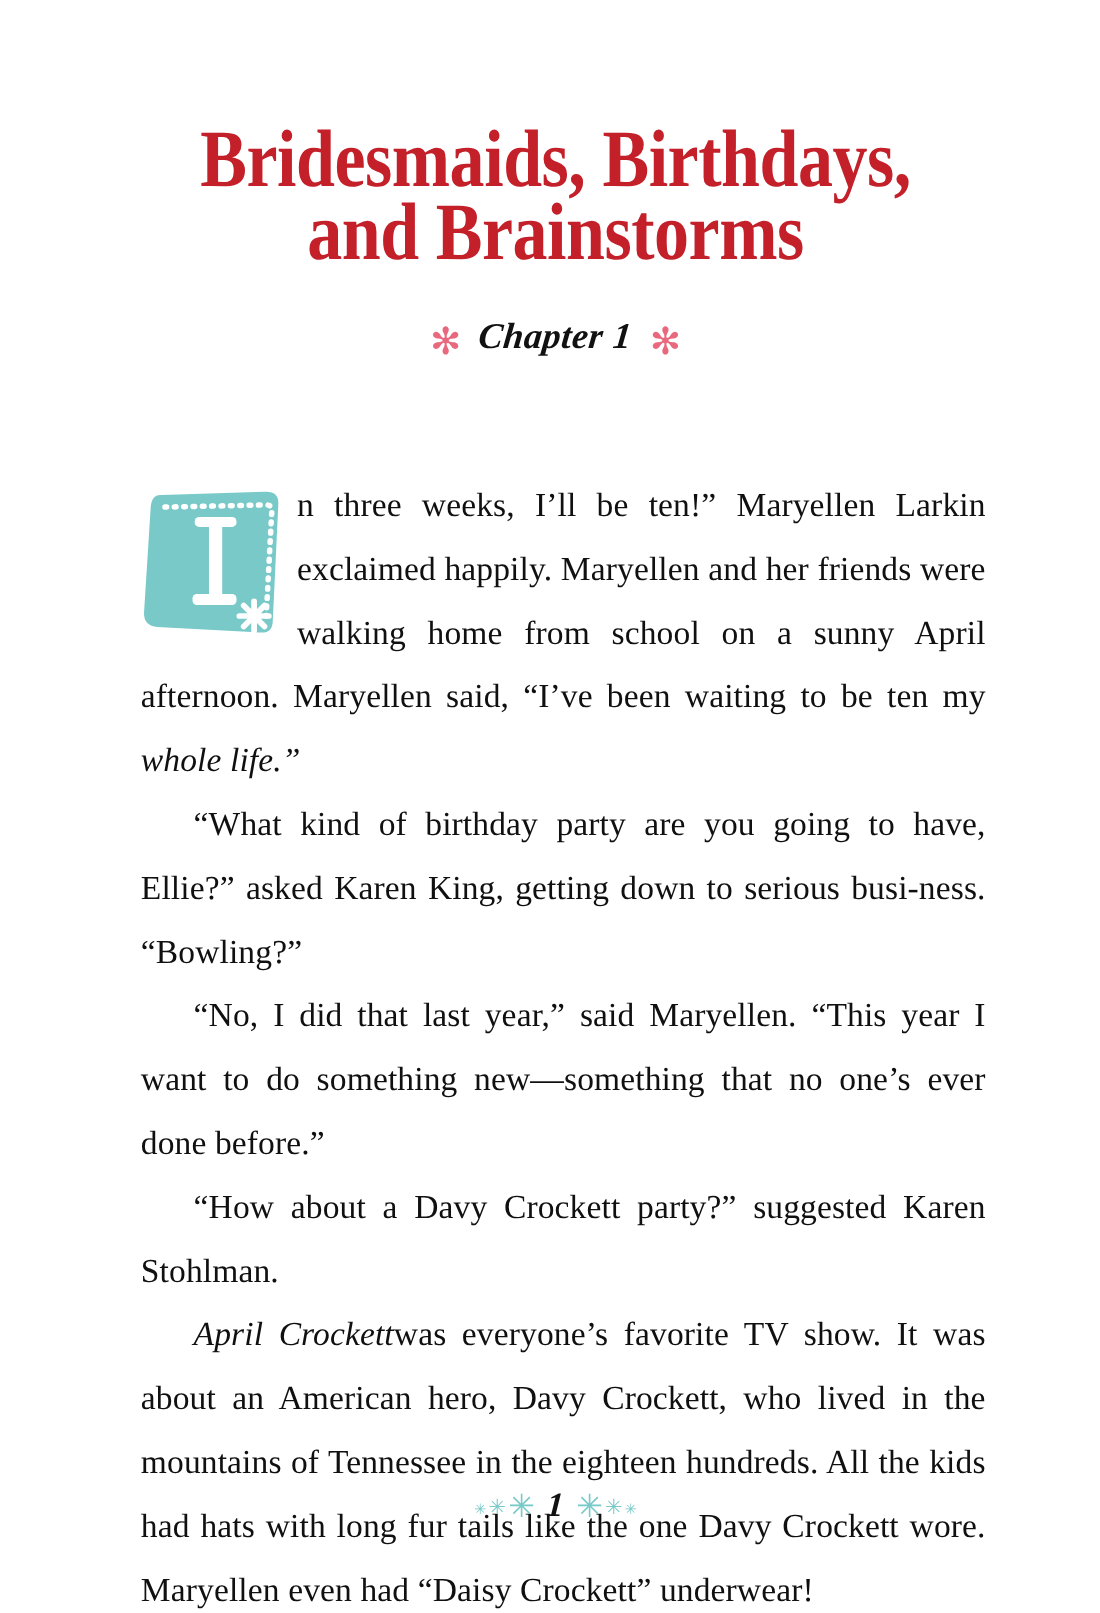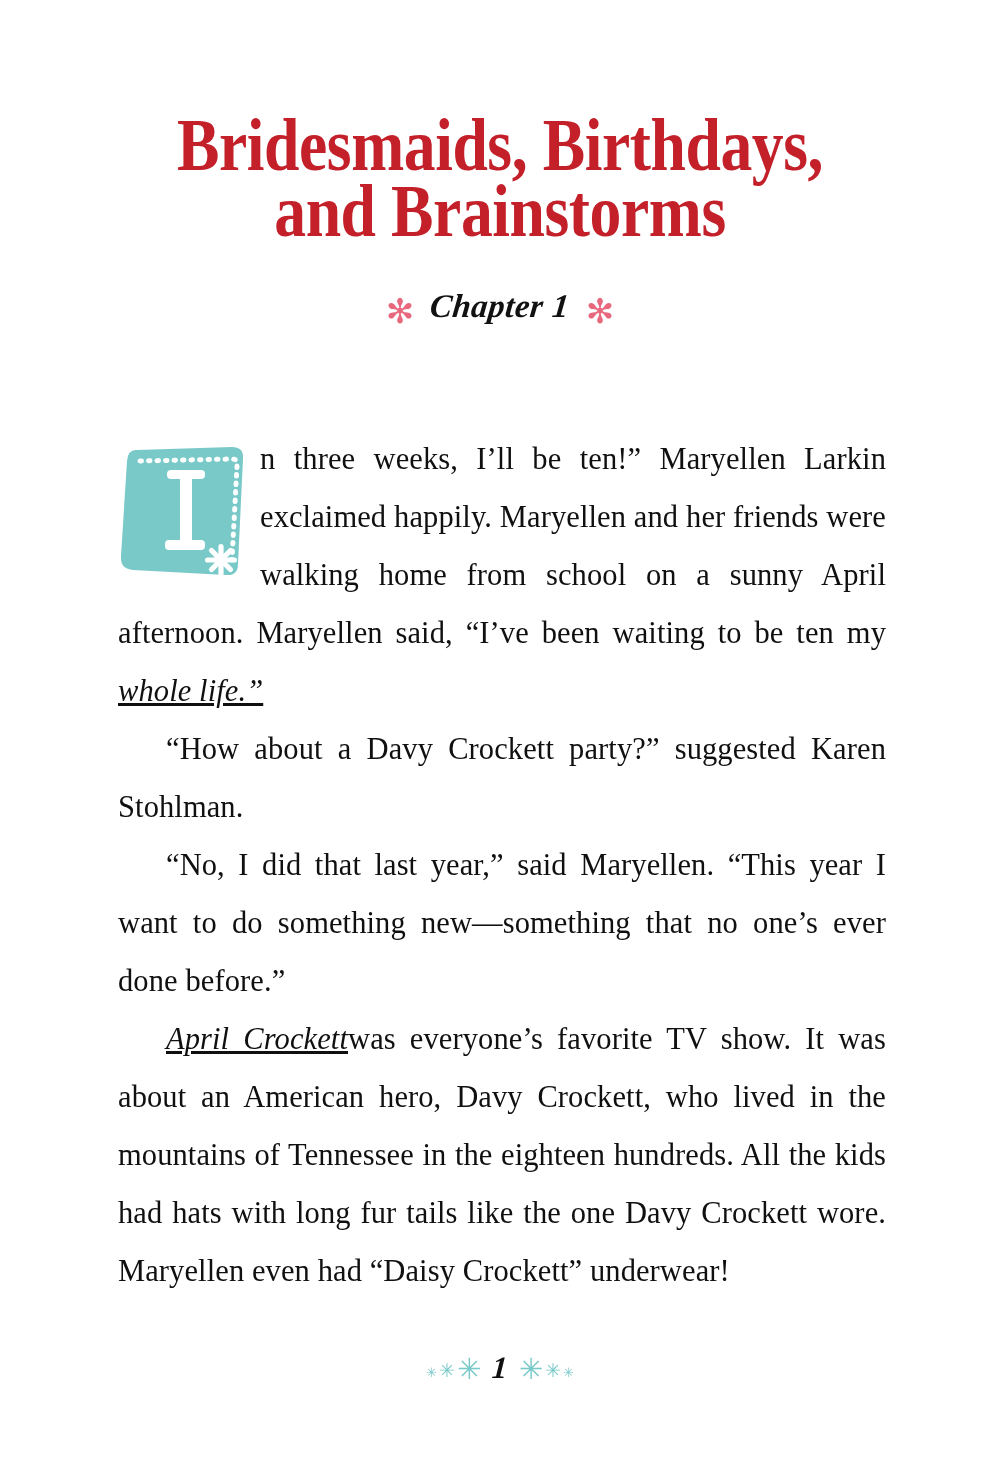--- a/index.html
+++ b/index.html
@@ -14,20 +14,21 @@
     overflow: hidden;
     font-family: "Liberation Serif", "DejaVu Serif", serif;
     color: #111111;
     -webkit-font-smoothing: antialiased;
   }
 
   .page {
     position: absolute;
     inset: 0;
     background: #ffffff;
+    margin-left: 10px;
   }
 
   
   .chapter-title {
     position: absolute;
     left: 0;
     right: 0;
     top: 112px;
     text-align: center;
     color: #C4202A;
@@ -84,21 +85,21 @@
     line-height: 58px;
     text-align: justify;
     text-justify: inter-word;
     margin: 0;
     color: #101010;
     letter-spacing: 0.1px;
     hyphens: manual;
   }
   .para.indent { text-indent: 48px; }
   .para.first  { text-indent: 0; }
-  .para em { font-style: italic; text-decoration: underline; }
+  .para em { font-style: italic; }
 
   
   .dropcap-wrap {
     float: left;
     width: 142px;
     height: 150px;
     margin: 2px 8px 0 -8px;
     position: relative;
     shape-outside: margin-box;
   }
@@ -173,24 +174,25 @@
           <rect x="-16" y="-2.6" width="32" height="5.2" rx="2.6"></rect>
           <rect x="-2.6" y="-16" width="5.2" height="32" rx="2.6" transform="rotate(45)"></rect>
           <rect x="-2.6" y="-16" width="5.2" height="32" rx="2.6" transform="rotate(-45)"></rect>
         </g>
       </svg>
     </div>
 
     <p class="para first"><span>n three weeks, I’ll be ten!” Maryellen Larkin exclaimed happily. Maryellen and her friends were walking home from school on a sunny April afternoon. Maryellen said, “I’ve been waiting to be ten my </span><em>whole life.”</em></p>
 
 
+    <p class="para indent">“What kind of birthday party are you going to have, Ellie?” asked Karen King, getting down to serious busi-ness. “Bowling?”</p>
+
+    <p class="para indent">“No, I did that last year,” said Maryellen. “This year I want to do something new—something that no one’s ever done before.”</p>
 
     <p class="para indent">“How about a Davy Crockett party?” suggested Karen Stohlman.</p>
-
-    <p class="para indent">“No, I did that last year,” said Maryellen. “This year I want to do something new—something that no one’s ever done before.”</p>
 
     <p class="para indent"><em>April Crockett</em><span>was everyone’s favorite TV show. It was about an American hero, Davy Crockett, who lived in the mountains of Tennessee in the eighteen hundreds. All the kids had hats with long fur tails like the one Davy Crockett wore. Maryellen even had “Daisy Crockett” underwear!</span></p>
 
   </div>
 
   <div class="footer-orn">
     <span class="fa s1">✳</span>
     <span class="fa s2">✳</span>
     <span class="fa s3">✳</span>
     <span class="pagenum">1</span>

